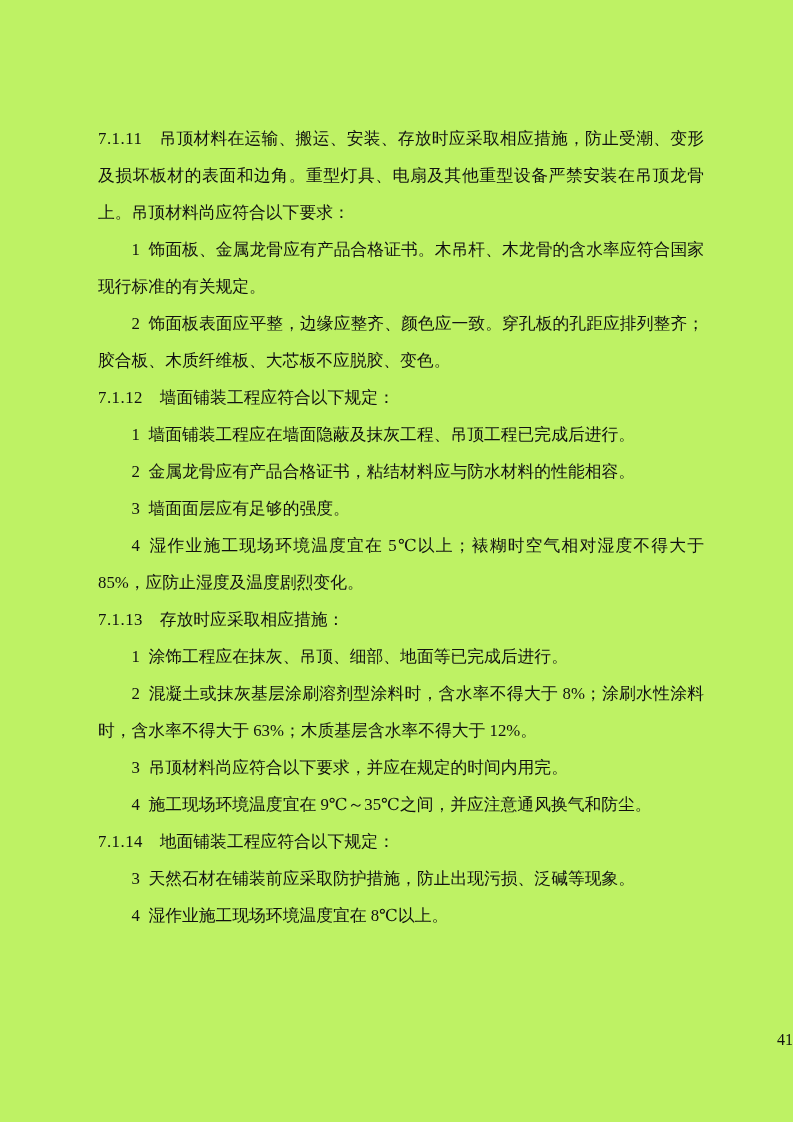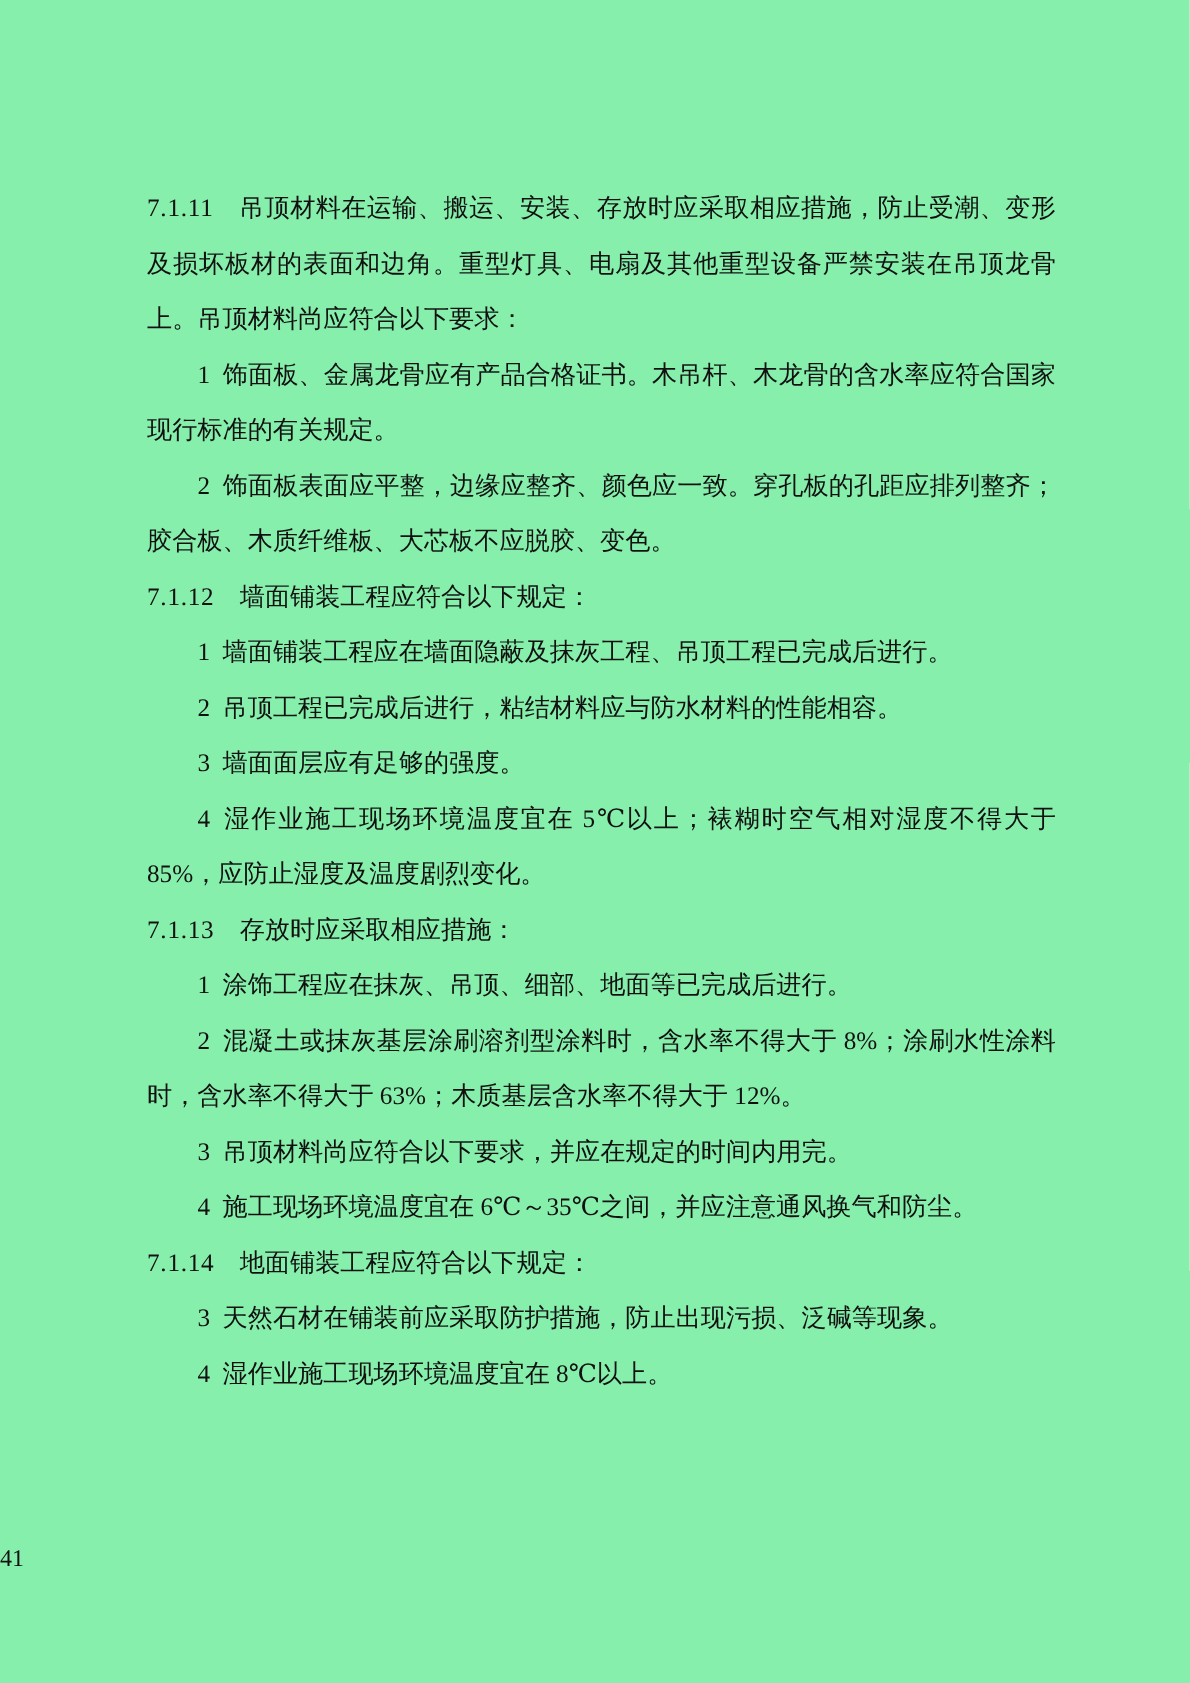--- a/index.html
+++ b/index.html
@@ -2,21 +2,21 @@
 <html><head>
 <meta charset="utf-8">
 <style>
   * { margin: 0; padding: 0; box-sizing: border-box; }
   html, body { background: #e8e8e8; }
   .page {
     position: relative;
     width: 793px;
     height: 1122px;
     margin: 0 auto;
-    background: #86efac;
+    background: #bef264;
     font-family: "Liberation Serif", "DejaVu Serif", serif;
     color: #111111;
     overflow: hidden;
   }
   .content {
     position: absolute;
     left: 98px;
     top: 120px;
     width: 606px;
     font-size: 16.8px;
@@ -34,44 +34,44 @@
     letter-spacing: 0.5px;
   }
   .content p.item .label {
     margin-right: 0.5em;
   }
   .footer {
     position: absolute;
     left: 0;
     top: 1030px;
     width: 100%;
-    text-align: left;
+    text-align: right;
     font-size: 16px;
     line-height: 20px;
     color: #111111;
   }
 </style>
 </head>
 <body>
 
 <div class="page">
   <div class="content">
       <p class="clause"><span class="label">7.1.11</span><span class="text">吊顶材料在运输、搬运、安装、存放时应采取相应措施，防止受潮、变形及损坏板材的表面和边角。重型灯具、电扇及其他重型设备严禁安装在吊顶龙骨上。吊顶材料尚应符合以下要求：</span></p>
       <p class="item"><span class="label">1</span><span class="text">饰面板、金属龙骨应有产品合格证书。木吊杆、木龙骨的含水率应符合国家现行标准的有关规定。</span></p>
       <p class="item"><span class="label">2</span><span class="text">饰面板表面应平整，边缘应整齐、颜色应一致。穿孔板的孔距应排列整齐；胶合板、木质纤维板、大芯板不应脱胶、变色。</span></p>
       <p class="clause"><span class="label">7.1.12</span><span class="text">墙面铺装工程应符合以下规定：</span></p>
       <p class="item"><span class="label">1</span><span class="text">墙面铺装工程应在墙面隐蔽及抹灰工程、吊顶工程已完成后进行。</span></p>
-      <p class="item"><span class="label">2</span><span class="text">吊顶工程已完成后进行，粘结材料应与防水材料的性能相容。</span></p>
+      <p class="item"><span class="label">2</span><span class="text">金属龙骨应有产品合格证书，粘结材料应与防水材料的性能相容。</span></p>
       <p class="item"><span class="label">3</span><span class="text">墙面面层应有足够的强度。</span></p>
       <p class="item"><span class="label">4</span><span class="text">湿作业施工现场环境温度宜在 5℃以上；裱糊时空气相对湿度不得大于 85%，应防止湿度及温度剧烈变化。</span></p>
       <p class="clause"><span class="label">7.1.13</span><span class="text">存放时应采取相应措施：</span></p>
       <p class="item"><span class="label">1</span><span class="text">涂饰工程应在抹灰、吊顶、细部、地面等已完成后进行。</span></p>
       <p class="item"><span class="label">2</span><span class="text">混凝土或抹灰基层涂刷溶剂型涂料时，含水率不得大于 8%；涂刷水性涂料时，含水率不得大于 63%；木质基层含水率不得大于 12%。</span></p>
       <p class="item"><span class="label">3</span><span class="text">吊顶材料尚应符合以下要求，并应在规定的时间内用完。</span></p>
-      <p class="item"><span class="label">4</span><span class="text">施工现场环境温度宜在 6℃～35℃之间，并应注意通风换气和防尘。</span></p>
+      <p class="item"><span class="label">4</span><span class="text">施工现场环境温度宜在 9℃～35℃之间，并应注意通风换气和防尘。</span></p>
       <p class="clause"><span class="label">7.1.14</span><span class="text">地面铺装工程应符合以下规定：</span></p>
       <p class="item"><span class="label">3</span><span class="text">天然石材在铺装前应采取防护措施，防止出现污损、泛碱等现象。</span></p>
       <p class="item"><span class="label">4</span><span class="text">湿作业施工现场环境温度宜在 8℃以上。</span></p>
     </div>
   <div class="footer">
     <span>41</span>
   </div>
 </div>
 
 </body></html>

